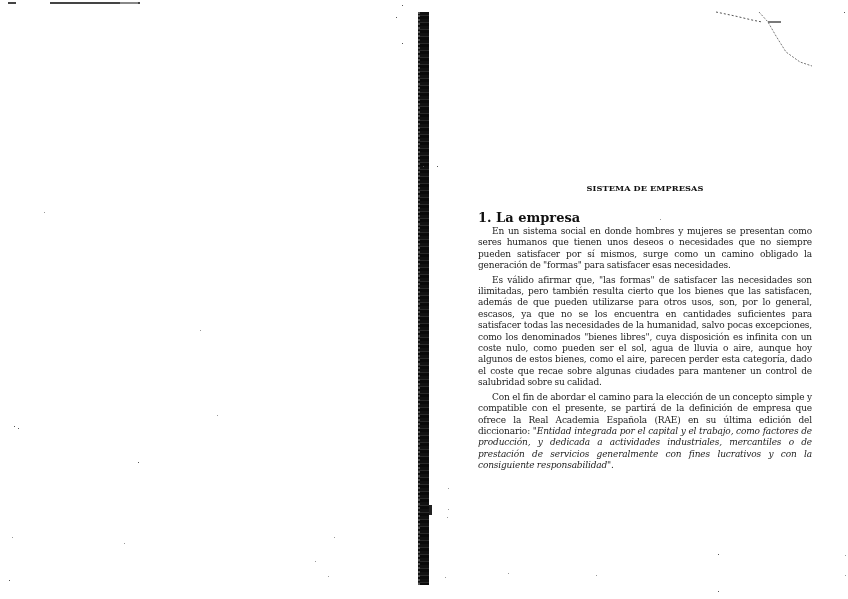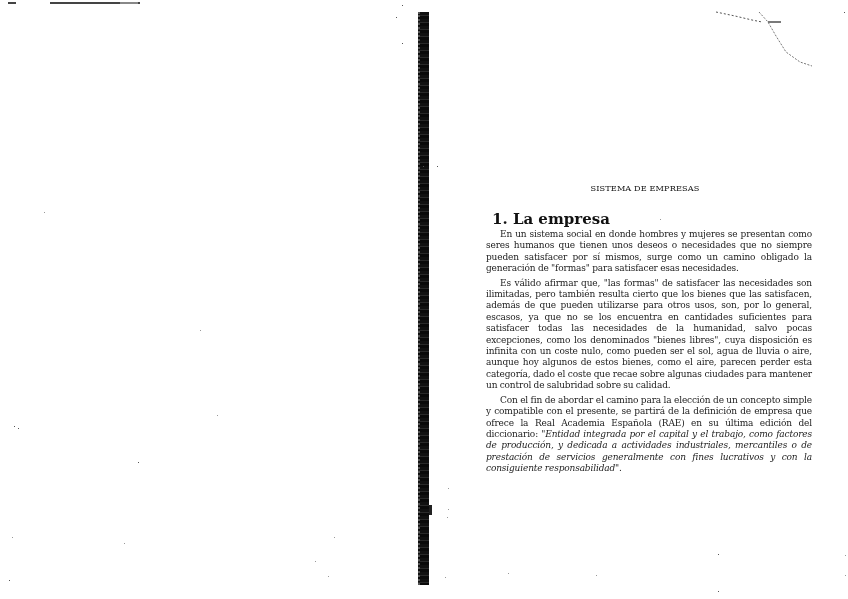--- a/index.html
+++ b/index.html
@@ -64,38 +64,38 @@
       pointer-events: none;
     }
     .right-page {
       position: absolute;
       left: 478px;
       top: 183px;
       width: 334px;
     }
     .doc-title {
       text-align: center;
-      font-weight: normal;
+      font-weight: bold;
       font-size: 8.2px;
       letter-spacing: 0.1px;
       margin: 0 0 17px 0;
       color: #111;
     }
     .section-heading {
       font-weight: bold;
-      font-size: 15px;
-      margin: 0 0 1px 14px;
+      font-size: 13px;
+      margin: 0 0 1px 0;
       color: #111;
     }
     .para {
       font-size: 9px;
       line-height: 11.4px;
       text-align: justify;
       text-indent: 14px;
-      margin: 0 0 3px 8px;
+      margin: 0 0 3px 0;
       color: #1c1c1c;
       letter-spacing: -0.15px;
       word-spacing: -0.3px;
     }
     .para .quote-italic {
       font-style: italic;
     }
   </style>
 </head>
 <body>

